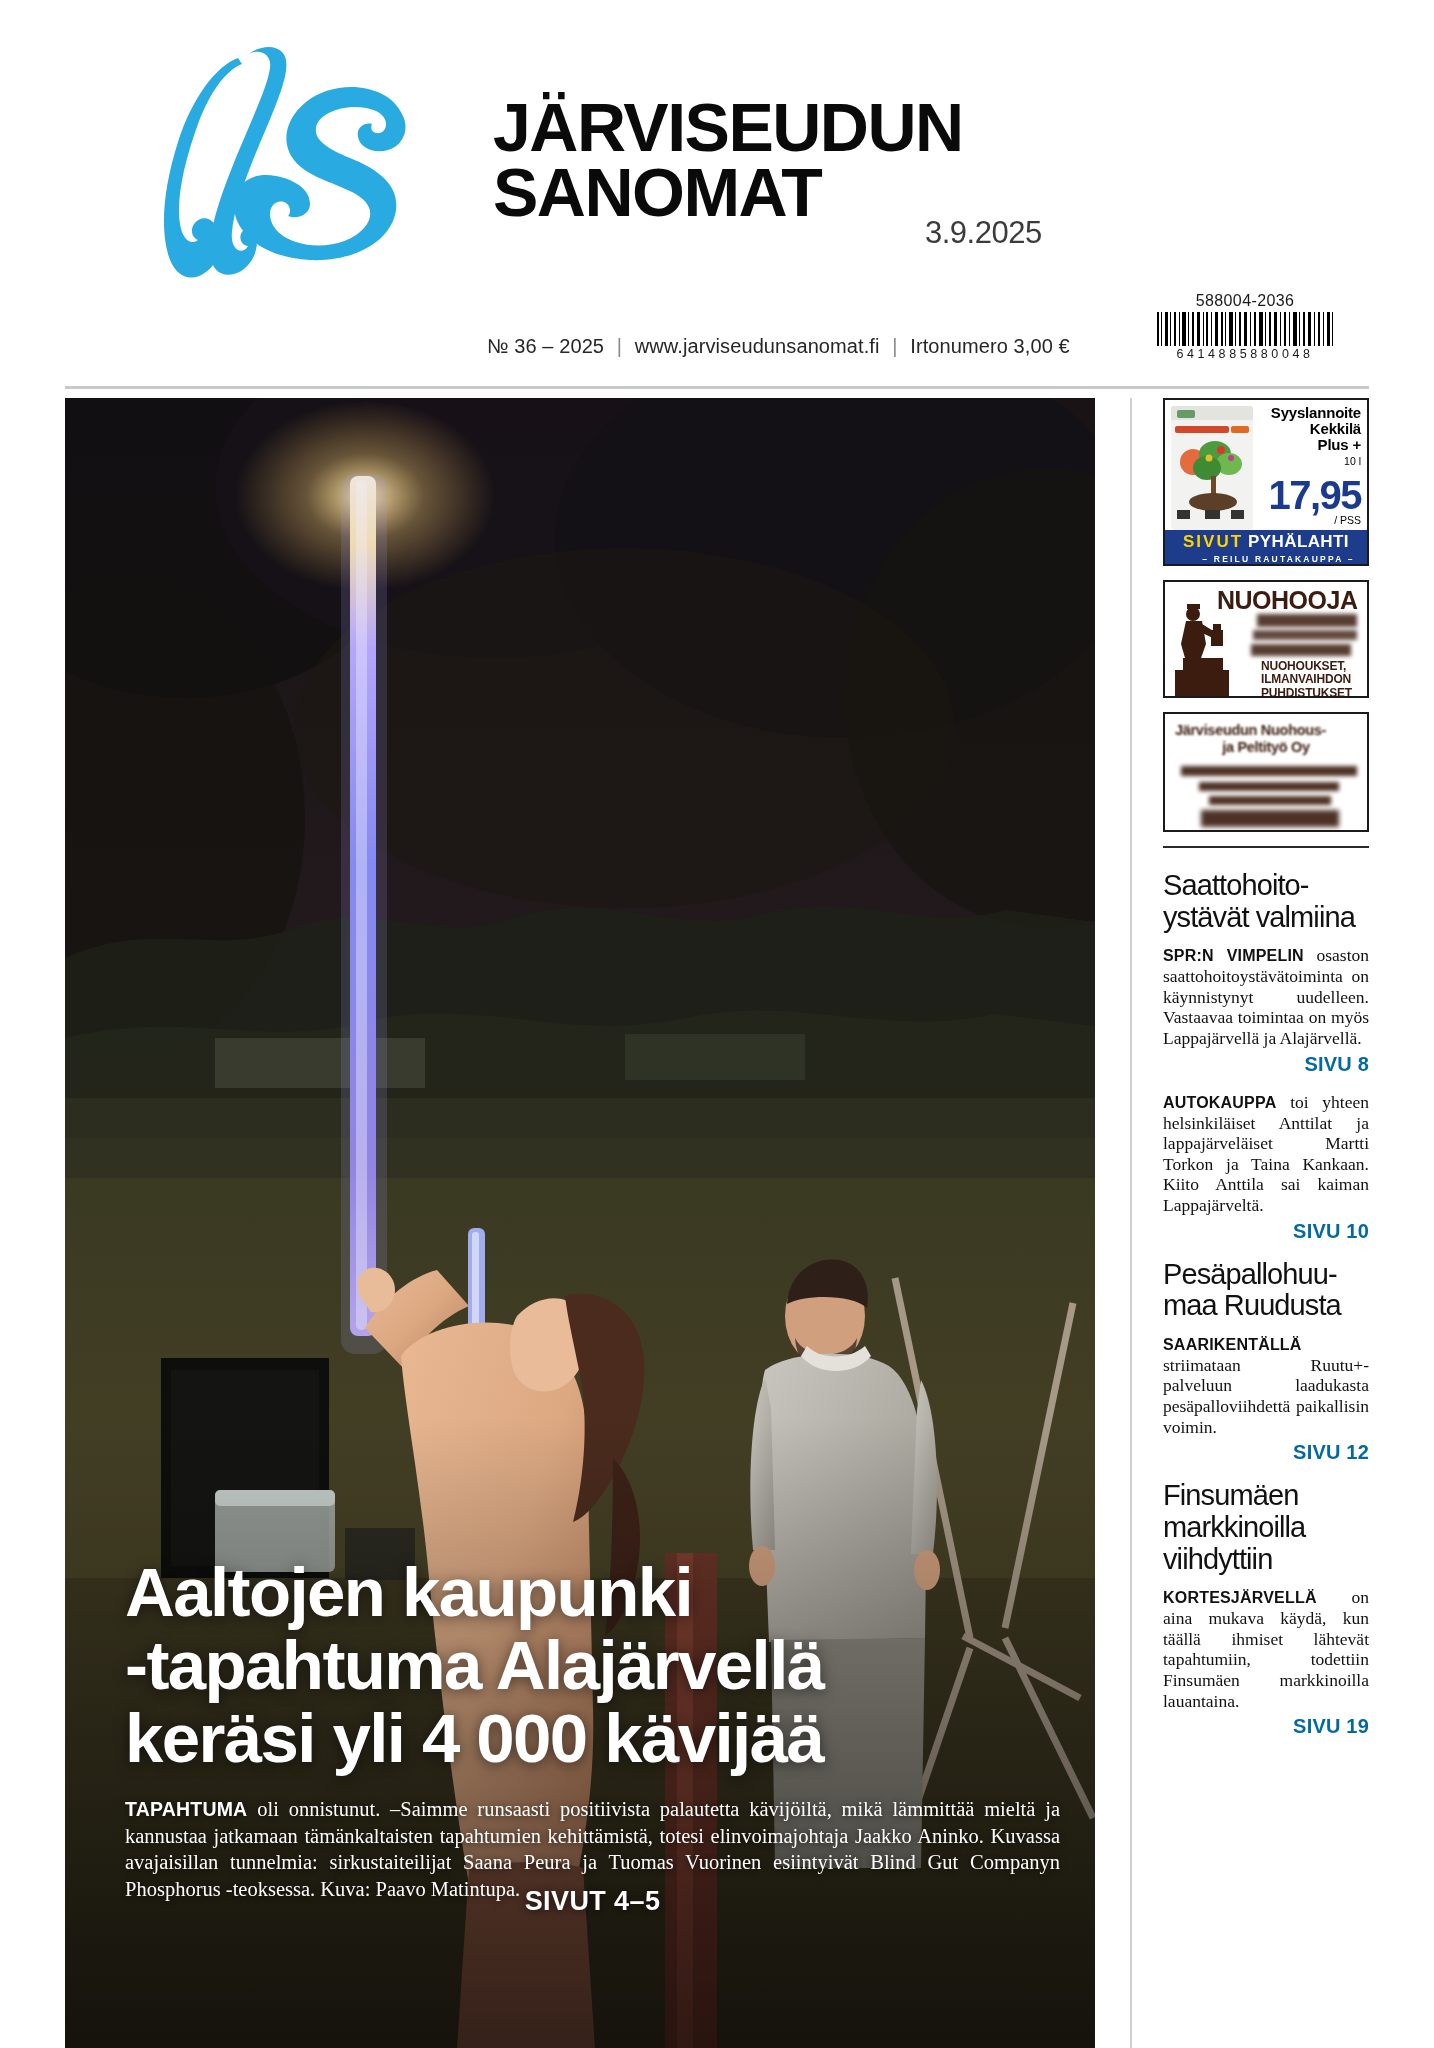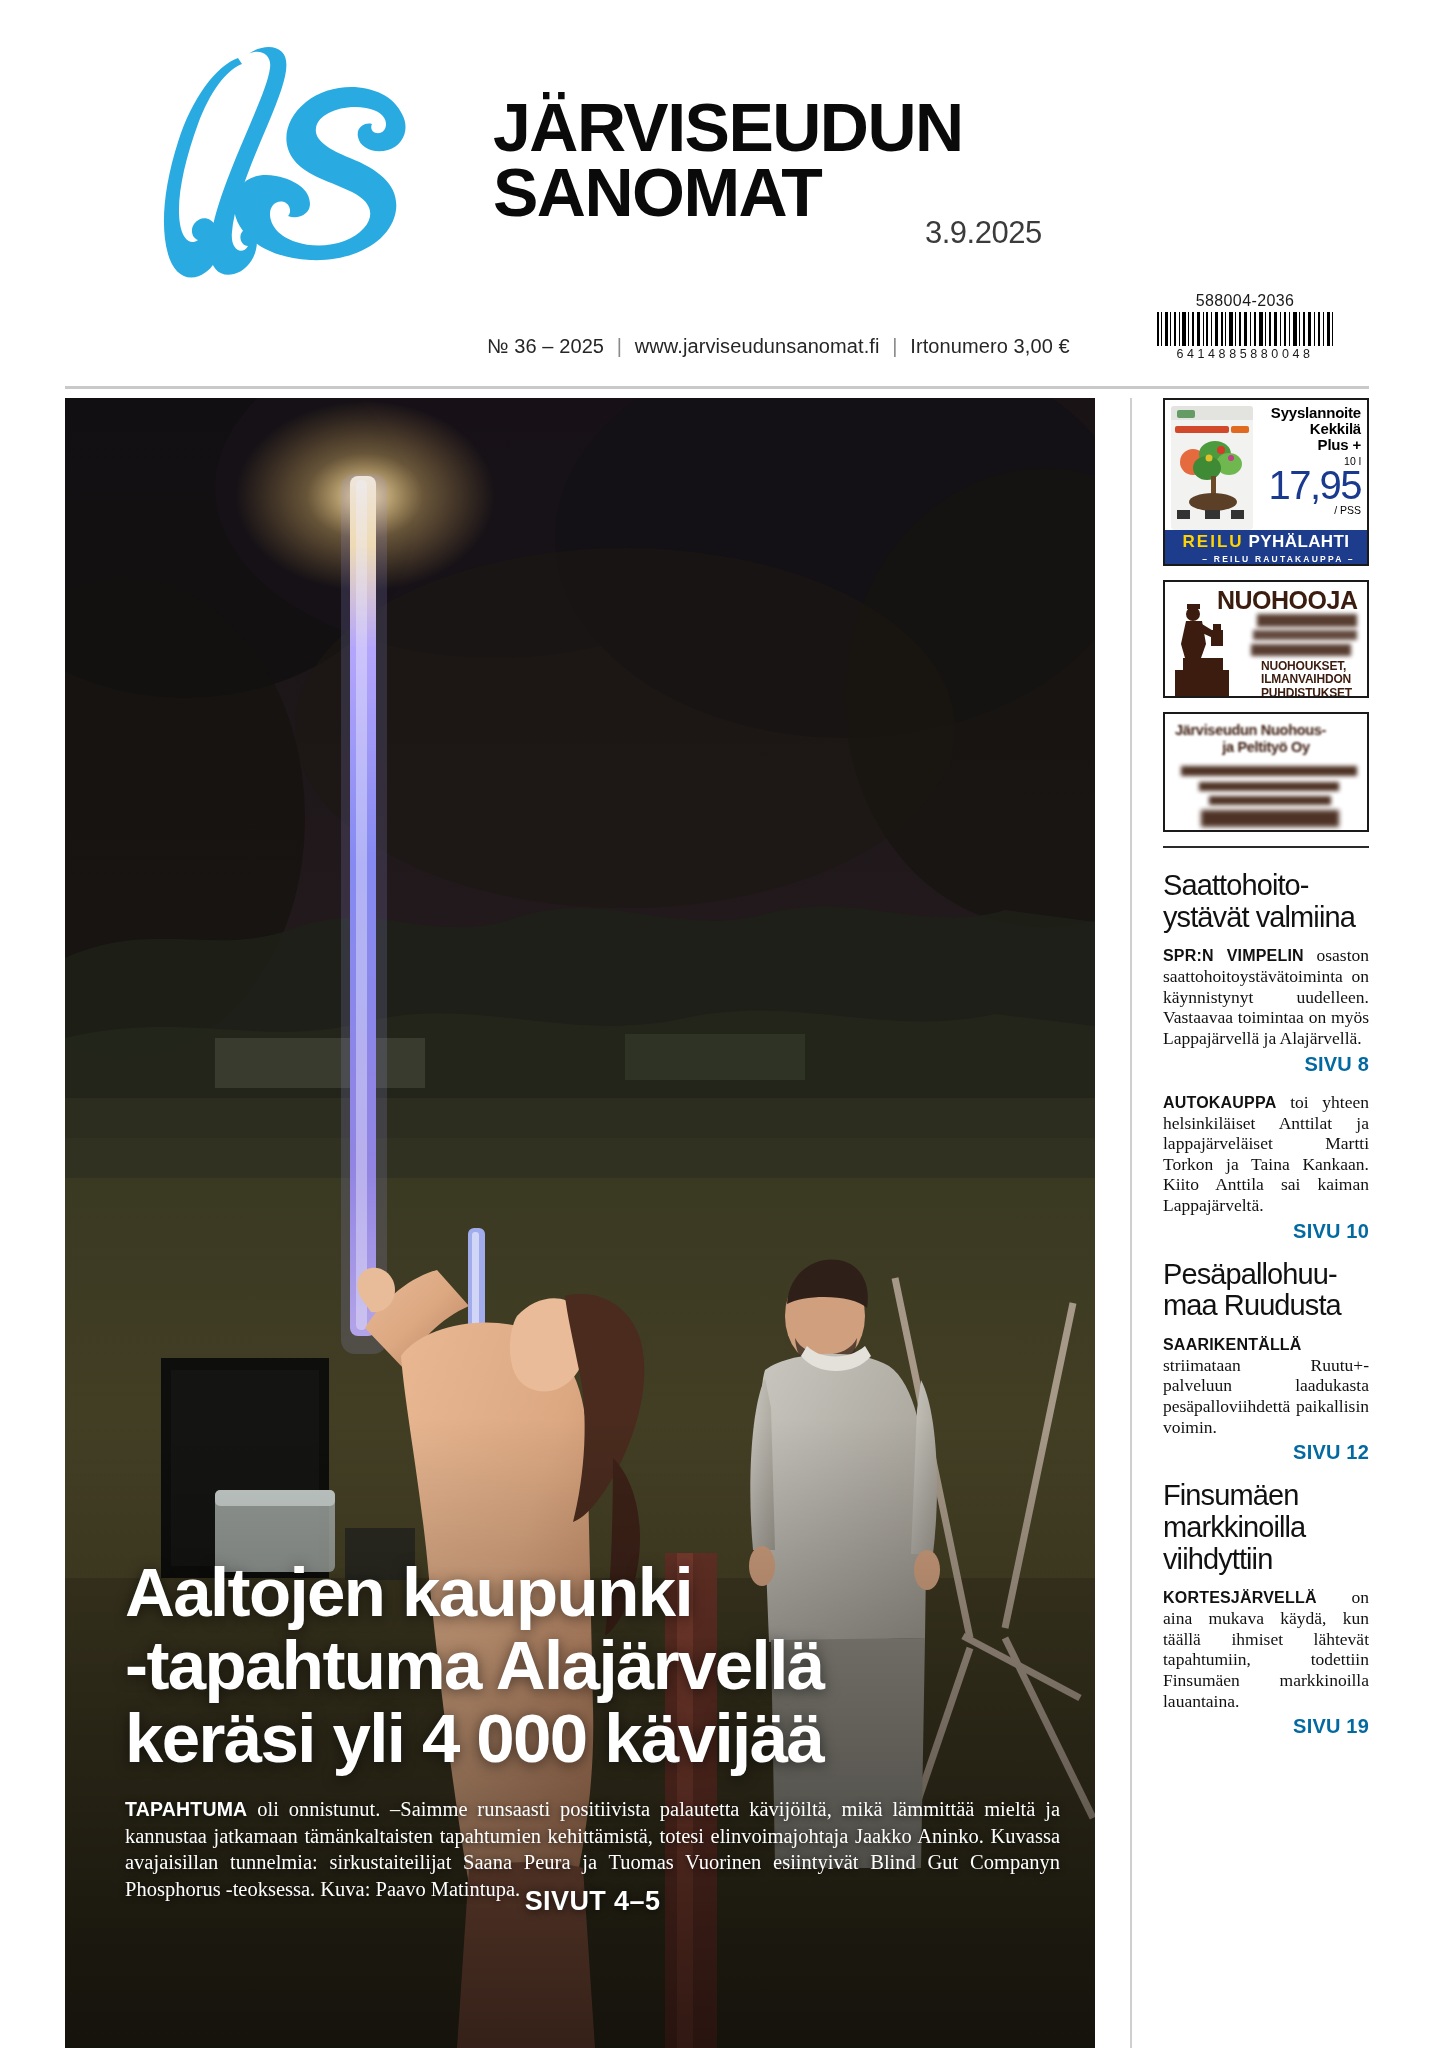--- a/index.html
+++ b/index.html
@@ -112,22 +112,22 @@
     width:82px; margin:6px 0 0 6px; position:relative;
     border-radius:3px; overflow:hidden;
   }
   .ad1-right { flex:1; position:relative; padding:5px 6px 0 2px; }
   .ad1-prod {
     text-align:right; font-weight:800; font-size:15px;
     line-height:1.06; color:#000; letter-spacing:-0.2px;
   }
   .ad1-size { text-align:right; font-size:10.5px; margin-top:2px; color:#000; }
   .ad1-price {
-    text-align:right; font-weight:400; font-size:40px; color:#1a3a8f;
-    line-height:0.88; margin-top:1px; letter-spacing:-1.5px;
+    text-align:right; font-weight:700; font-size:40px; color:#1a3a8f;
+    line-height:0.88; margin-top:11px; letter-spacing:-1.5px;
   }
   .ad1-unit { text-align:right; font-size:10.5px; color:#000; margin-top:1px; }
   .ad1-band {
     background:#1e3c8c; height:24px; display:flex; align-items:center;
     justify-content:center; gap:5px;
   }
   .ad1-band .b1 { color:#ffd400; font-weight:800; font-size:17px; letter-spacing:2px; }
   .ad1-band .b2 { color:#fff; font-weight:800; font-size:17px; letter-spacing:0.4px; }
   .ad1-sub {
     background:#1e3c8c; color:#fff; font-size:8.5px; text-align:center;
@@ -469,21 +469,21 @@
               <div>Syyslannoite</div>
               <div>Kekkilä</div>
               <div>Plus +</div>
             </div>
             <div class="ad1-size">10 l</div>
             <div class="ad1-price">17,95</div>
             <div class="ad1-unit">/ PSS</div>
           </div>
         </div>
         <div class="ad1-band">
-          <span class="b1">REILU</span>
+          <span class="b1">SIVUT</span>
           <span class="b2">PYHÄLAHTI</span>
         </div>
         <div class="ad1-sub">– REILU RAUTAKAUPPA –</div>
 
       </div>
 
       <div class="ad ad2">
         <div class="inner">
           <svg style="position:absolute;left:4px;top:18px;width:70px;height:96px" viewBox="0 0 70 96">
             <g fill="#3b1c0e">

